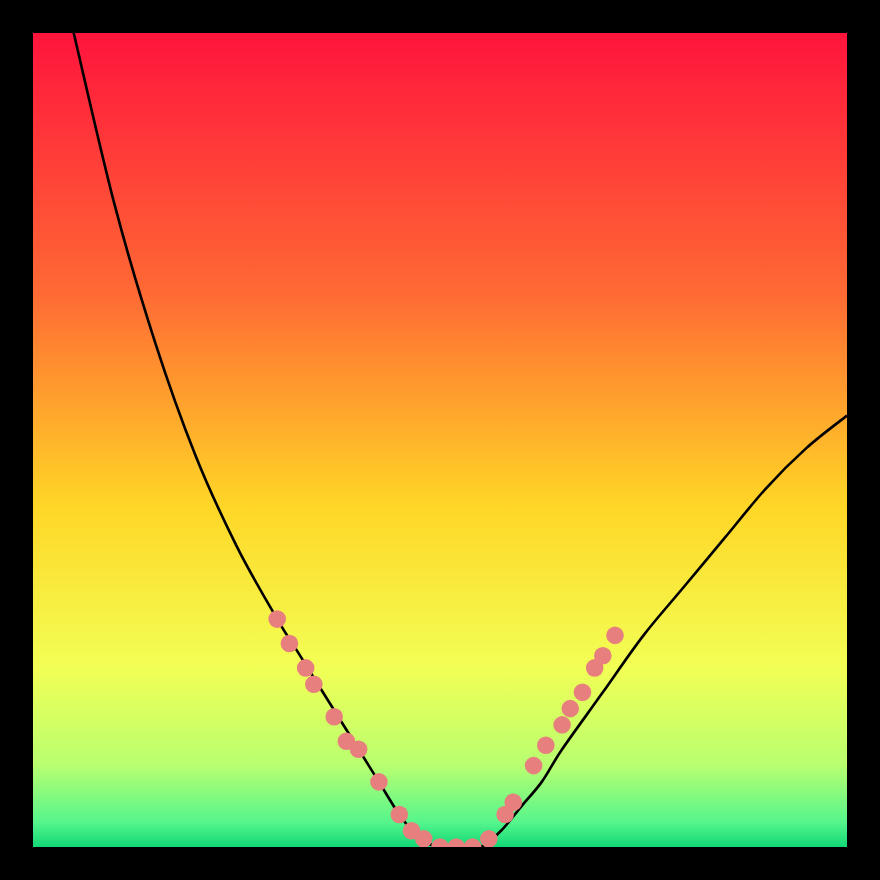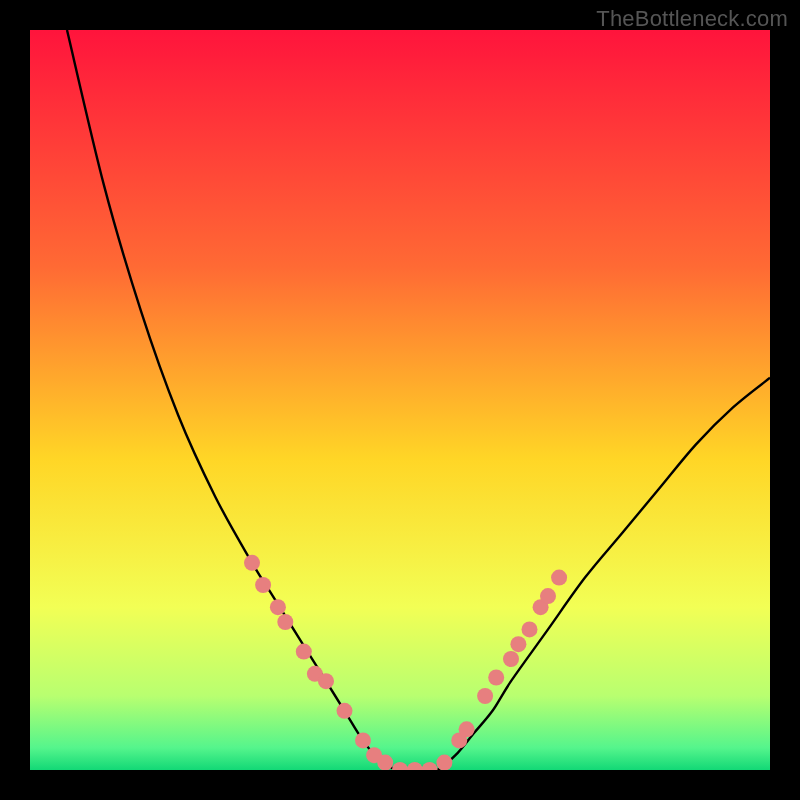--- a/index.html
+++ b/index.html
@@ -92,14 +92,13 @@
           <circle cx="481.0" cy="629.0" r="8" fill="#e77f7f"></circle>
           <circle cx="488.4" cy="614.2" r="8" fill="#e77f7f"></circle>
           <circle cx="499.5" cy="599.4" r="8" fill="#e77f7f"></circle>
           <circle cx="510.6" cy="577.2" r="8" fill="#e77f7f"></circle>
           <circle cx="518.0" cy="566.1" r="8" fill="#e77f7f"></circle>
           <circle cx="529.1" cy="547.6" r="8" fill="#e77f7f"></circle>
         </g>
     </svg>
   </div>
 
-  <div class="watermark">TheBottleneck.com</div>
 </div>
 
 </body></html>

